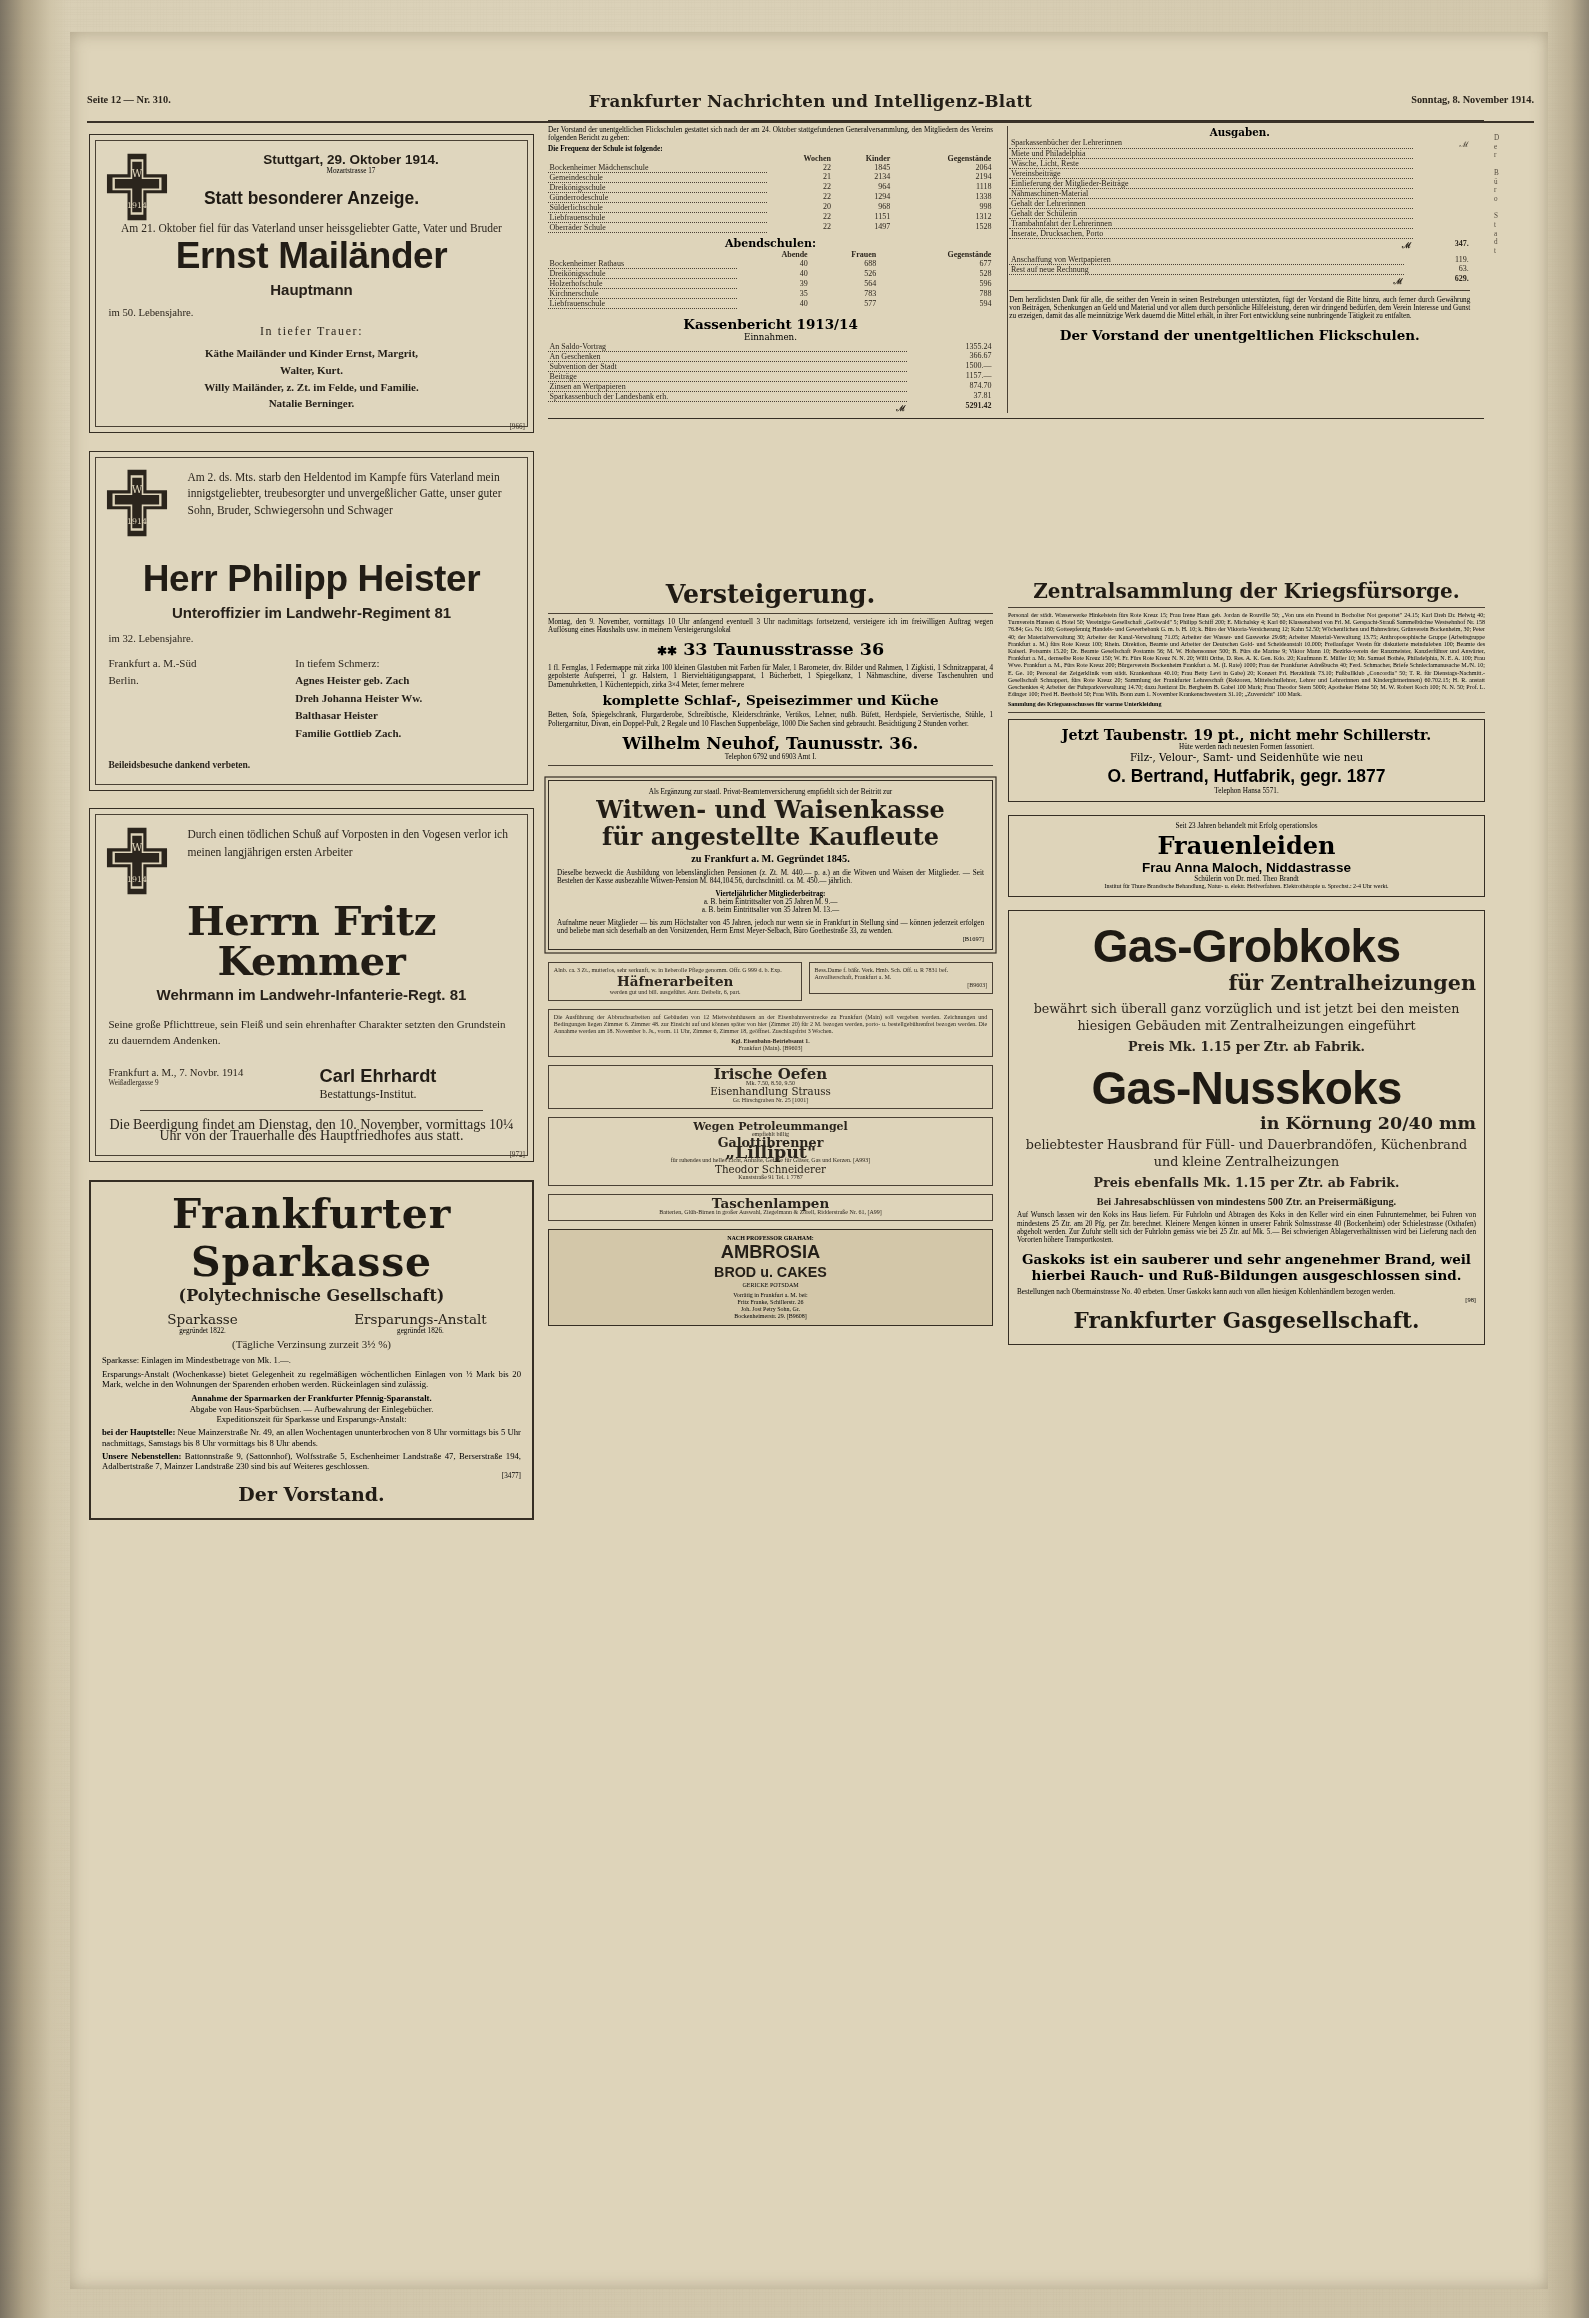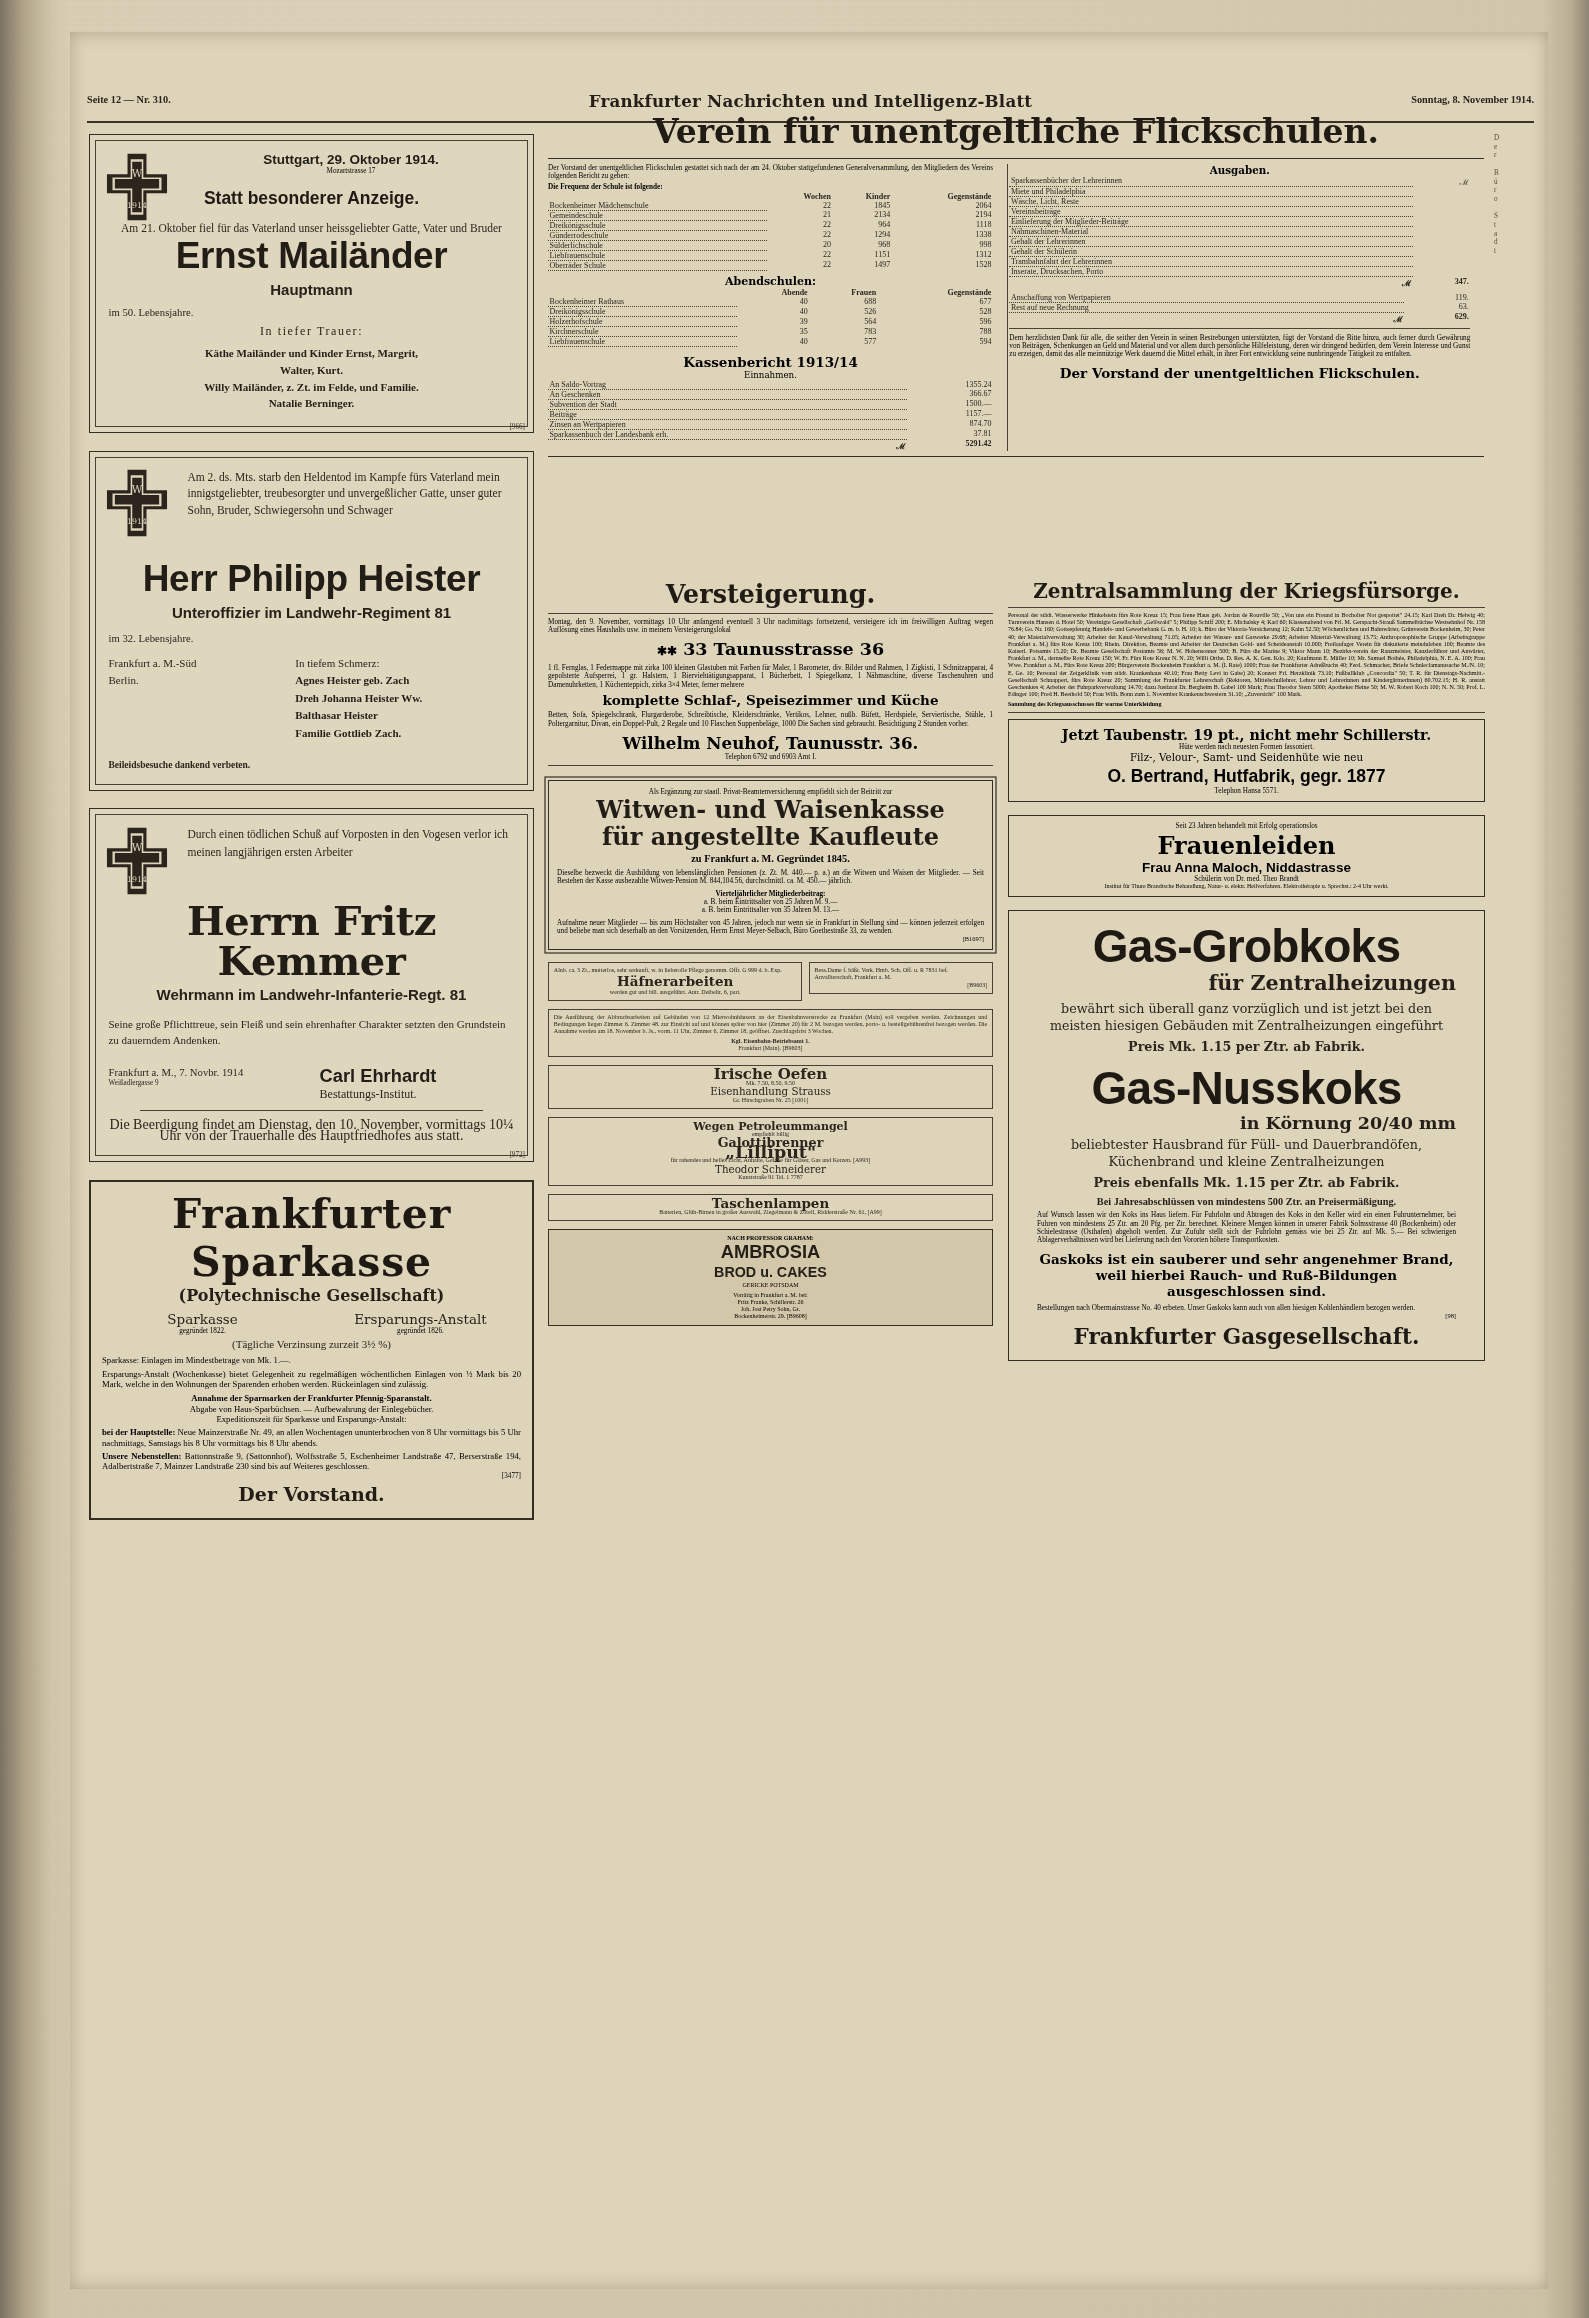--- a/index.html
+++ b/index.html
@@ -60,21 +60,21 @@
   .adhead{text-align:center;font-family:"DejaVu Serif",serif;font-weight:bold;color:#221d16;}
 
   table.fig{width:100%;border-collapse:collapse;font-size:8px;}
   table.fig td{padding:0 1.6px;vertical-align:top;color:#2b251d;}
   td.r{text-align:right;}
   .dots{border-bottom:0.8px dotted #4a4135;}
 
   .bigtitle{font-family:"DejaVu Serif",serif;font-weight:bold;text-align:center;color:#201b14;}
 
   
-  #gasad{border:1.6px solid #352e24;padding:11px 28px;}
+  #gasad{border:1.6px solid #352e24;padding:11px 8px;}
   .gas-h{font-family:"Liberation Sans",sans-serif;font-weight:bold;font-size:46px;text-align:center;color:#1e1a13;letter-spacing:-0.8px;line-height:49px;}
   .gas-sub{font-family:"DejaVu Serif",serif;font-weight:bold;font-size:20.7px;text-align:right;color:#241f18;}
   .gas-txt{font-family:"DejaVu Serif",serif;font-size:12.7px;text-align:center;color:#2b251d;line-height:17.5px;}
 
   
   #sparkasse{border:2.4px double #352e24;padding:8px 11px 12.7px;}
   .sk-title{font-family:"DejaVu Serif",serif;font-weight:bold;font-size:41px;text-align:center;color:#1e1a13;letter-spacing:0.8px;}
   .sk-sub{font-family:"DejaVu Serif",serif;font-weight:bold;font-size:16px;text-align:center;color:#241f18;}
 
   .rule2{border:0;border-top:1.6px solid #352e24;margin:4.8px 0;}
@@ -231,21 +231,20 @@
         <span>Battonnstraße 9, (Sattonnhof), Wolfsstraße 5, Eschenheimer Landstraße 47, Berserstraße 194, Adalbertstraße 7, Mainzer Landstraße 230 sind bis auf Weiteres geschlossen.</span>
       </div>
       <div style="text-align:right;font-size:7.2px;">[3477]</div>
       <div class="center" style="font-size:19px;font-family:'DejaVu Serif',serif;font-weight:bold;margin-top:3.2px;color:#221d16;">Der Vorstand.</div>
     </div>
   </div>
 
   <div class="col" id="col2">
 
     <div style="position:absolute;left:0;top:-20.7px;width:936px;">
-      <div class="bigtitle" style="font-size:33px;line-height:38px;">Verein für unentgeltliche Flickschulen.</div>
       <hr class="rule2" style="margin-top:6.4px">
       <div style="display:flex;gap:14.3px;">
         <div style="width:445px;">
           <div class="tiny just">Der Vorstand der unentgeltlichen Flickschulen gestattet sich nach der am 24. Oktober stattgefundenen Generalversammlung, den Mitgliedern des Vereins folgenden Bericht zu geben:</div>
           <div class="tiny b" style="margin-top:3.2px">Die Frequenz der Schule ist folgende:</div>
           <table class="fig">
             <tbody>
                 <tr>
               <td></td>
               <td class="r b">Wochen</td>

